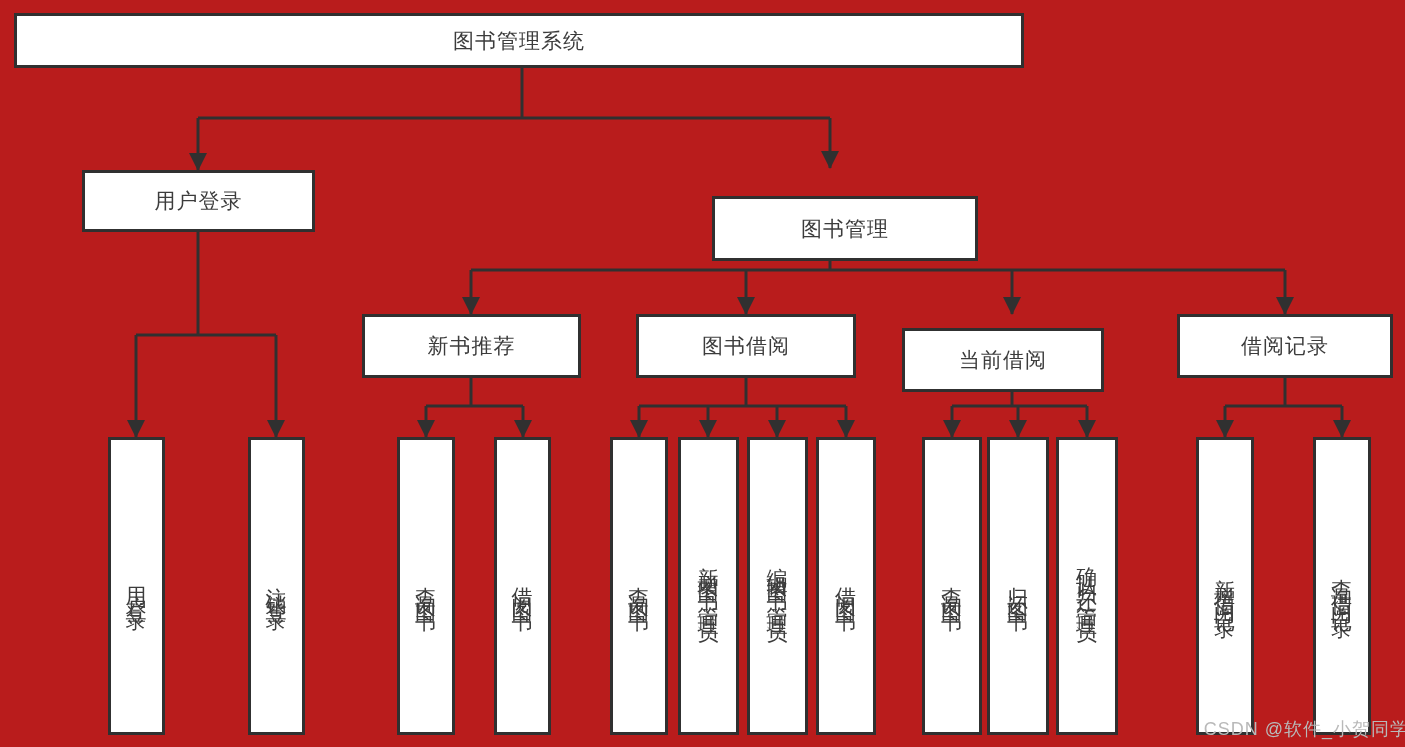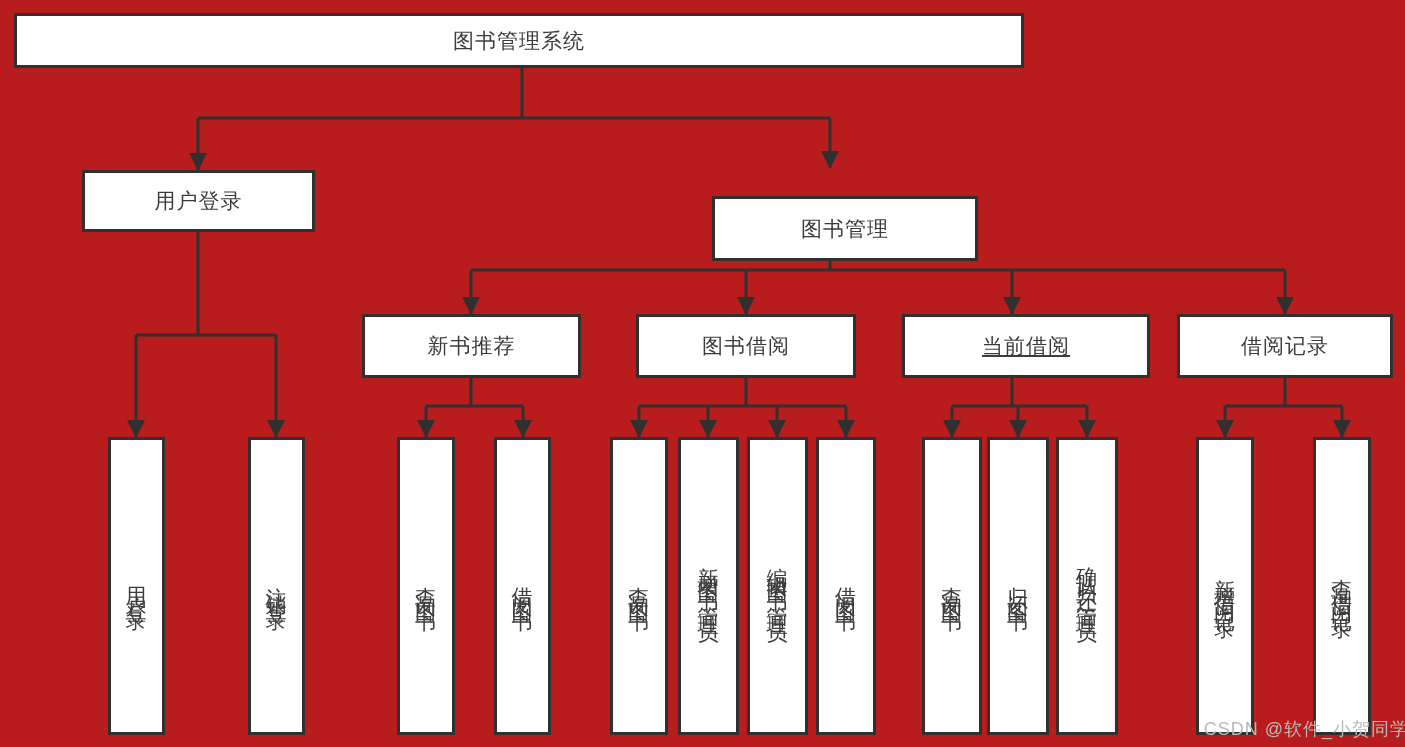--- a/index.html
+++ b/index.html
@@ -122,21 +122,21 @@
   <div class="box h-box" style="left:712px; top:168px; width:266px; height:65px;margin-top:28px;">
     <span>图书管理</span>
   </div>
 
   <div class="box h-box" style="left:636px; top:314px; width:220px; height:64px;">
     <span>图书借阅</span>
   </div>
   <div class="box h-box" style="left:362px; top:314px; width:219px; height:64px;">
     <span>新书推荐</span>
   </div>
-  <div class="box h-box" style="left:902px; top:314px; width:248px; height:64px;text-decoration:underline;">
+  <div class="box h-box" style="left:902px; top:328px; width:202px; height:64px;">
     <span>当前借阅</span>
   </div>
   <div class="box h-box" style="left:1177px; top:314px; width:216px; height:64px;">
     <span>借阅记录</span>
   </div>
 
   <div class="box v-box" style="left:108px; top:437px; width:57px; height:298px;">
     <span>用户登录</span>
   </div>
   <div class="box v-box" style="left:248px; top:437px; width:57px; height:298px;">

